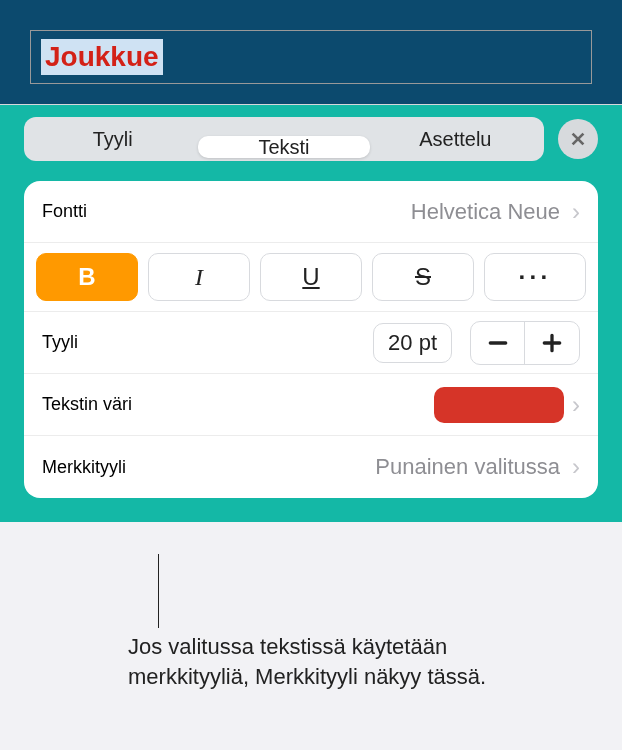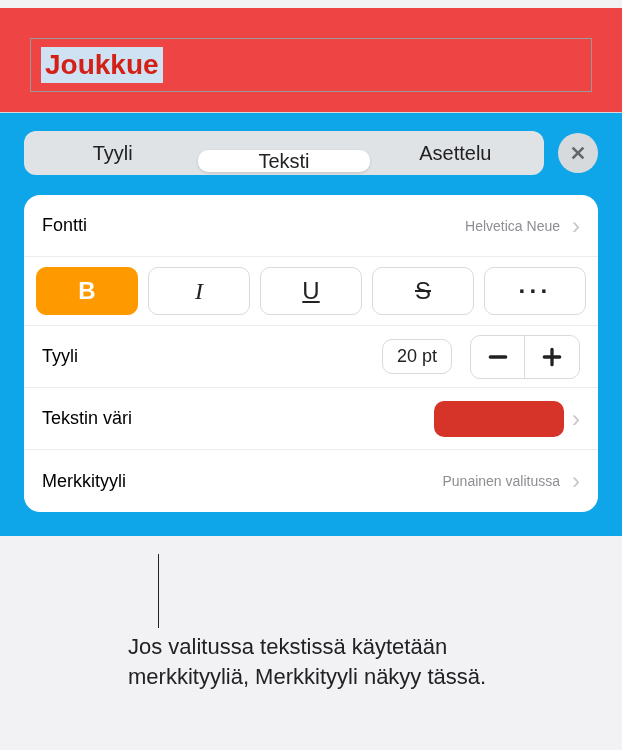--- a/index.html
+++ b/index.html
@@ -4,45 +4,44 @@
   <style>
     * { box-sizing: border-box; margin: 0; padding: 0; }
     body {
       font-family: -apple-system, BlinkMacSystemFont, "Helvetica Neue", Arial, sans-serif;
       background: #f2f2f5;
       width: 622px;
       height: 750px;
       overflow: hidden;
     }
     .canvas {
-      background: #ef4444;
+      background: #0c4a6e;
       padding: 30px 30px 20px;
-      margin-top: 8px;
     }
     .text-box {
       position: relative;
       border: 1px solid #999;
       height: 54px;
       display: flex;
       align-items: center;
       padding: 0 10px;
     }
     .selected-text {
       color: #d32117;
       font-weight: bold;
       font-size: 28px;
       background: #cfe2f3;
       padding: 2px 4px;
       position: relative;
     }
 
     .panel {
-      background: #0ea5e9;
+      background: #14b8a6;
       border-top: 1px solid #d6d8db;
-      padding: 18px 24px 24px;
+      padding: 12px 24px 24px;
       text-align: center;
     }
     .tab-row {
       display: flex;
       align-items: center;
       gap: 14px;
       margin-bottom: 20px;
     }
     .segmented {
       flex: 1;
@@ -92,21 +91,21 @@
       padding: 0 18px;
       height: 62px;
       border-bottom: 1px solid #ececec;
     }
     .row:last-child { border-bottom: none; }
     .row-label {
       font-size: 18px;
       color: #000;
     }
     .row-value {
-      font-size: 14px;
+      font-size: 22px;
       color: #8e8e93;
       margin-right: 4px;
     }
     .row-right {
       display: flex;
       align-items: center;
       gap: 8px;
     }
     .chevron {
       color: #c7c7cc;
@@ -141,21 +140,21 @@
     }
     .style-btn .italic { font-style: italic; font-family: Georgia, serif; }
     .style-btn .underline { text-decoration: underline; }
     .style-btn .strike { text-decoration: line-through; }
     .style-btn.more { letter-spacing: 3px; font-weight: 700; }
 
     .size-value-box {
       border: 1px solid #d8dade;
       border-radius: 10px;
       padding: 6px 14px;
-      font-size: 18px;
+      font-size: 22px;
       color: #222;
     }
     .stepper {
       display: flex;
       border: 1px solid #d8dade;
       border-radius: 10px;
       overflow: hidden;
       margin-left: 10px;
     }
     .stepper .step {

